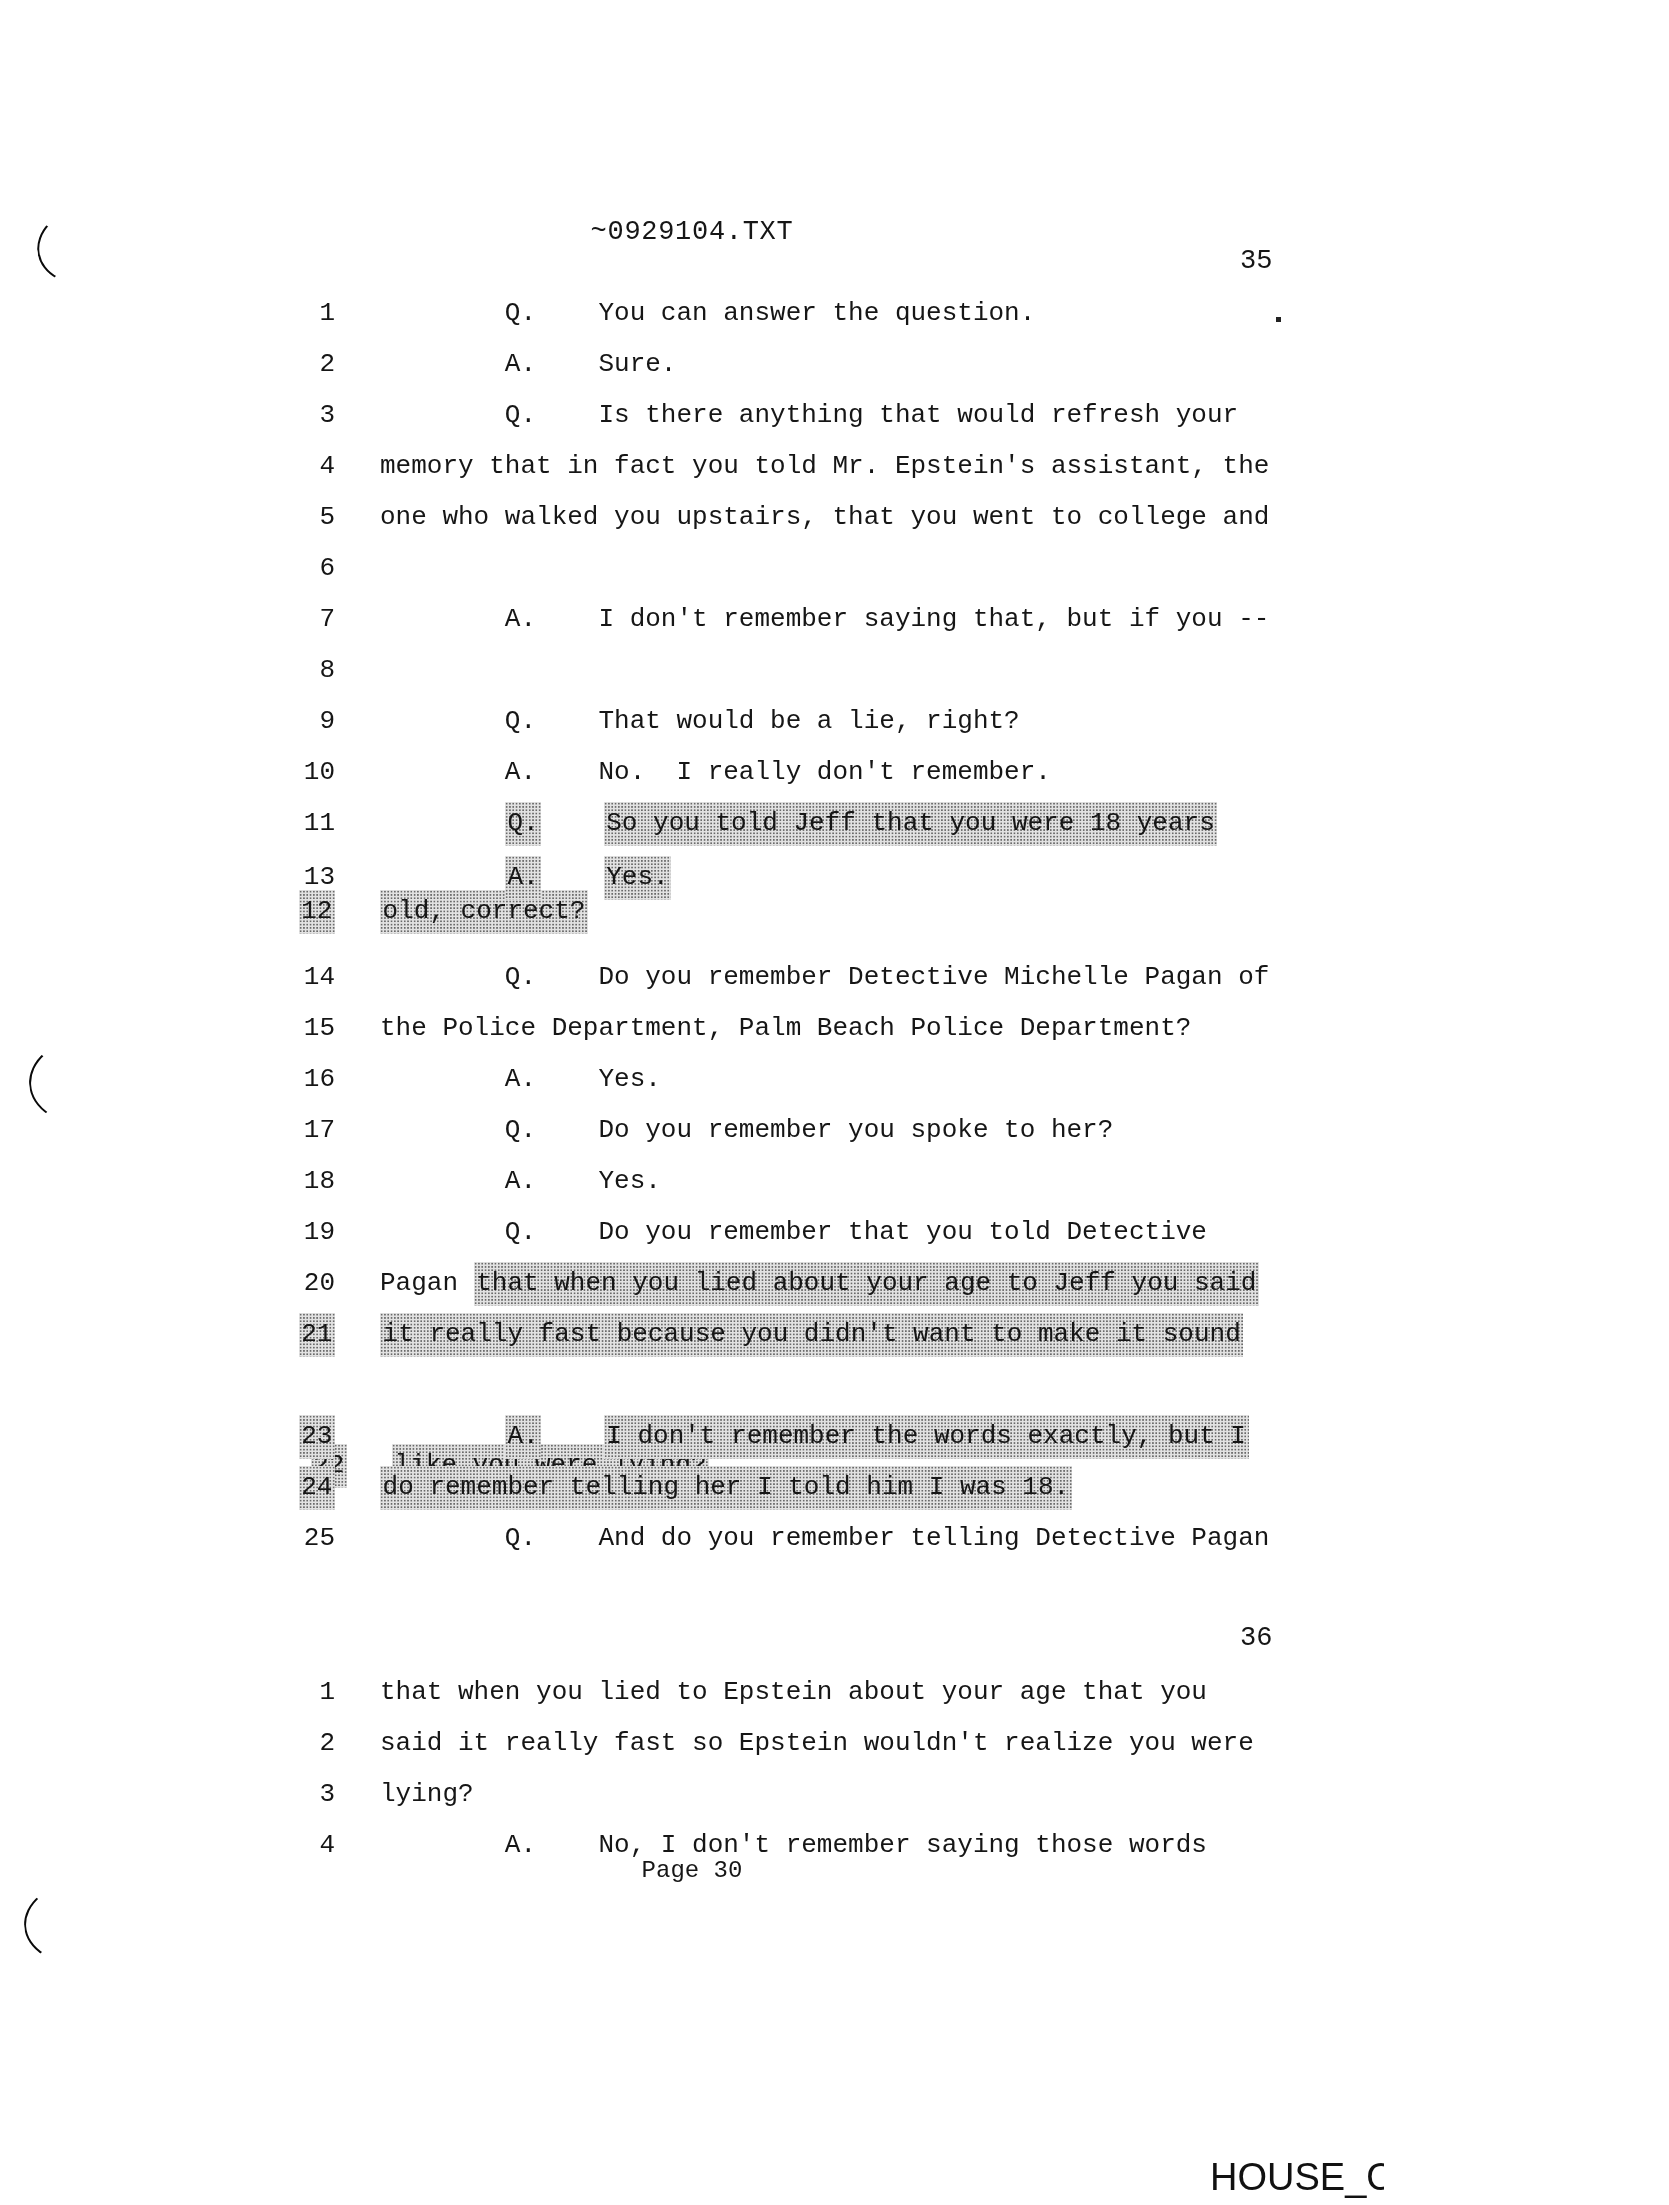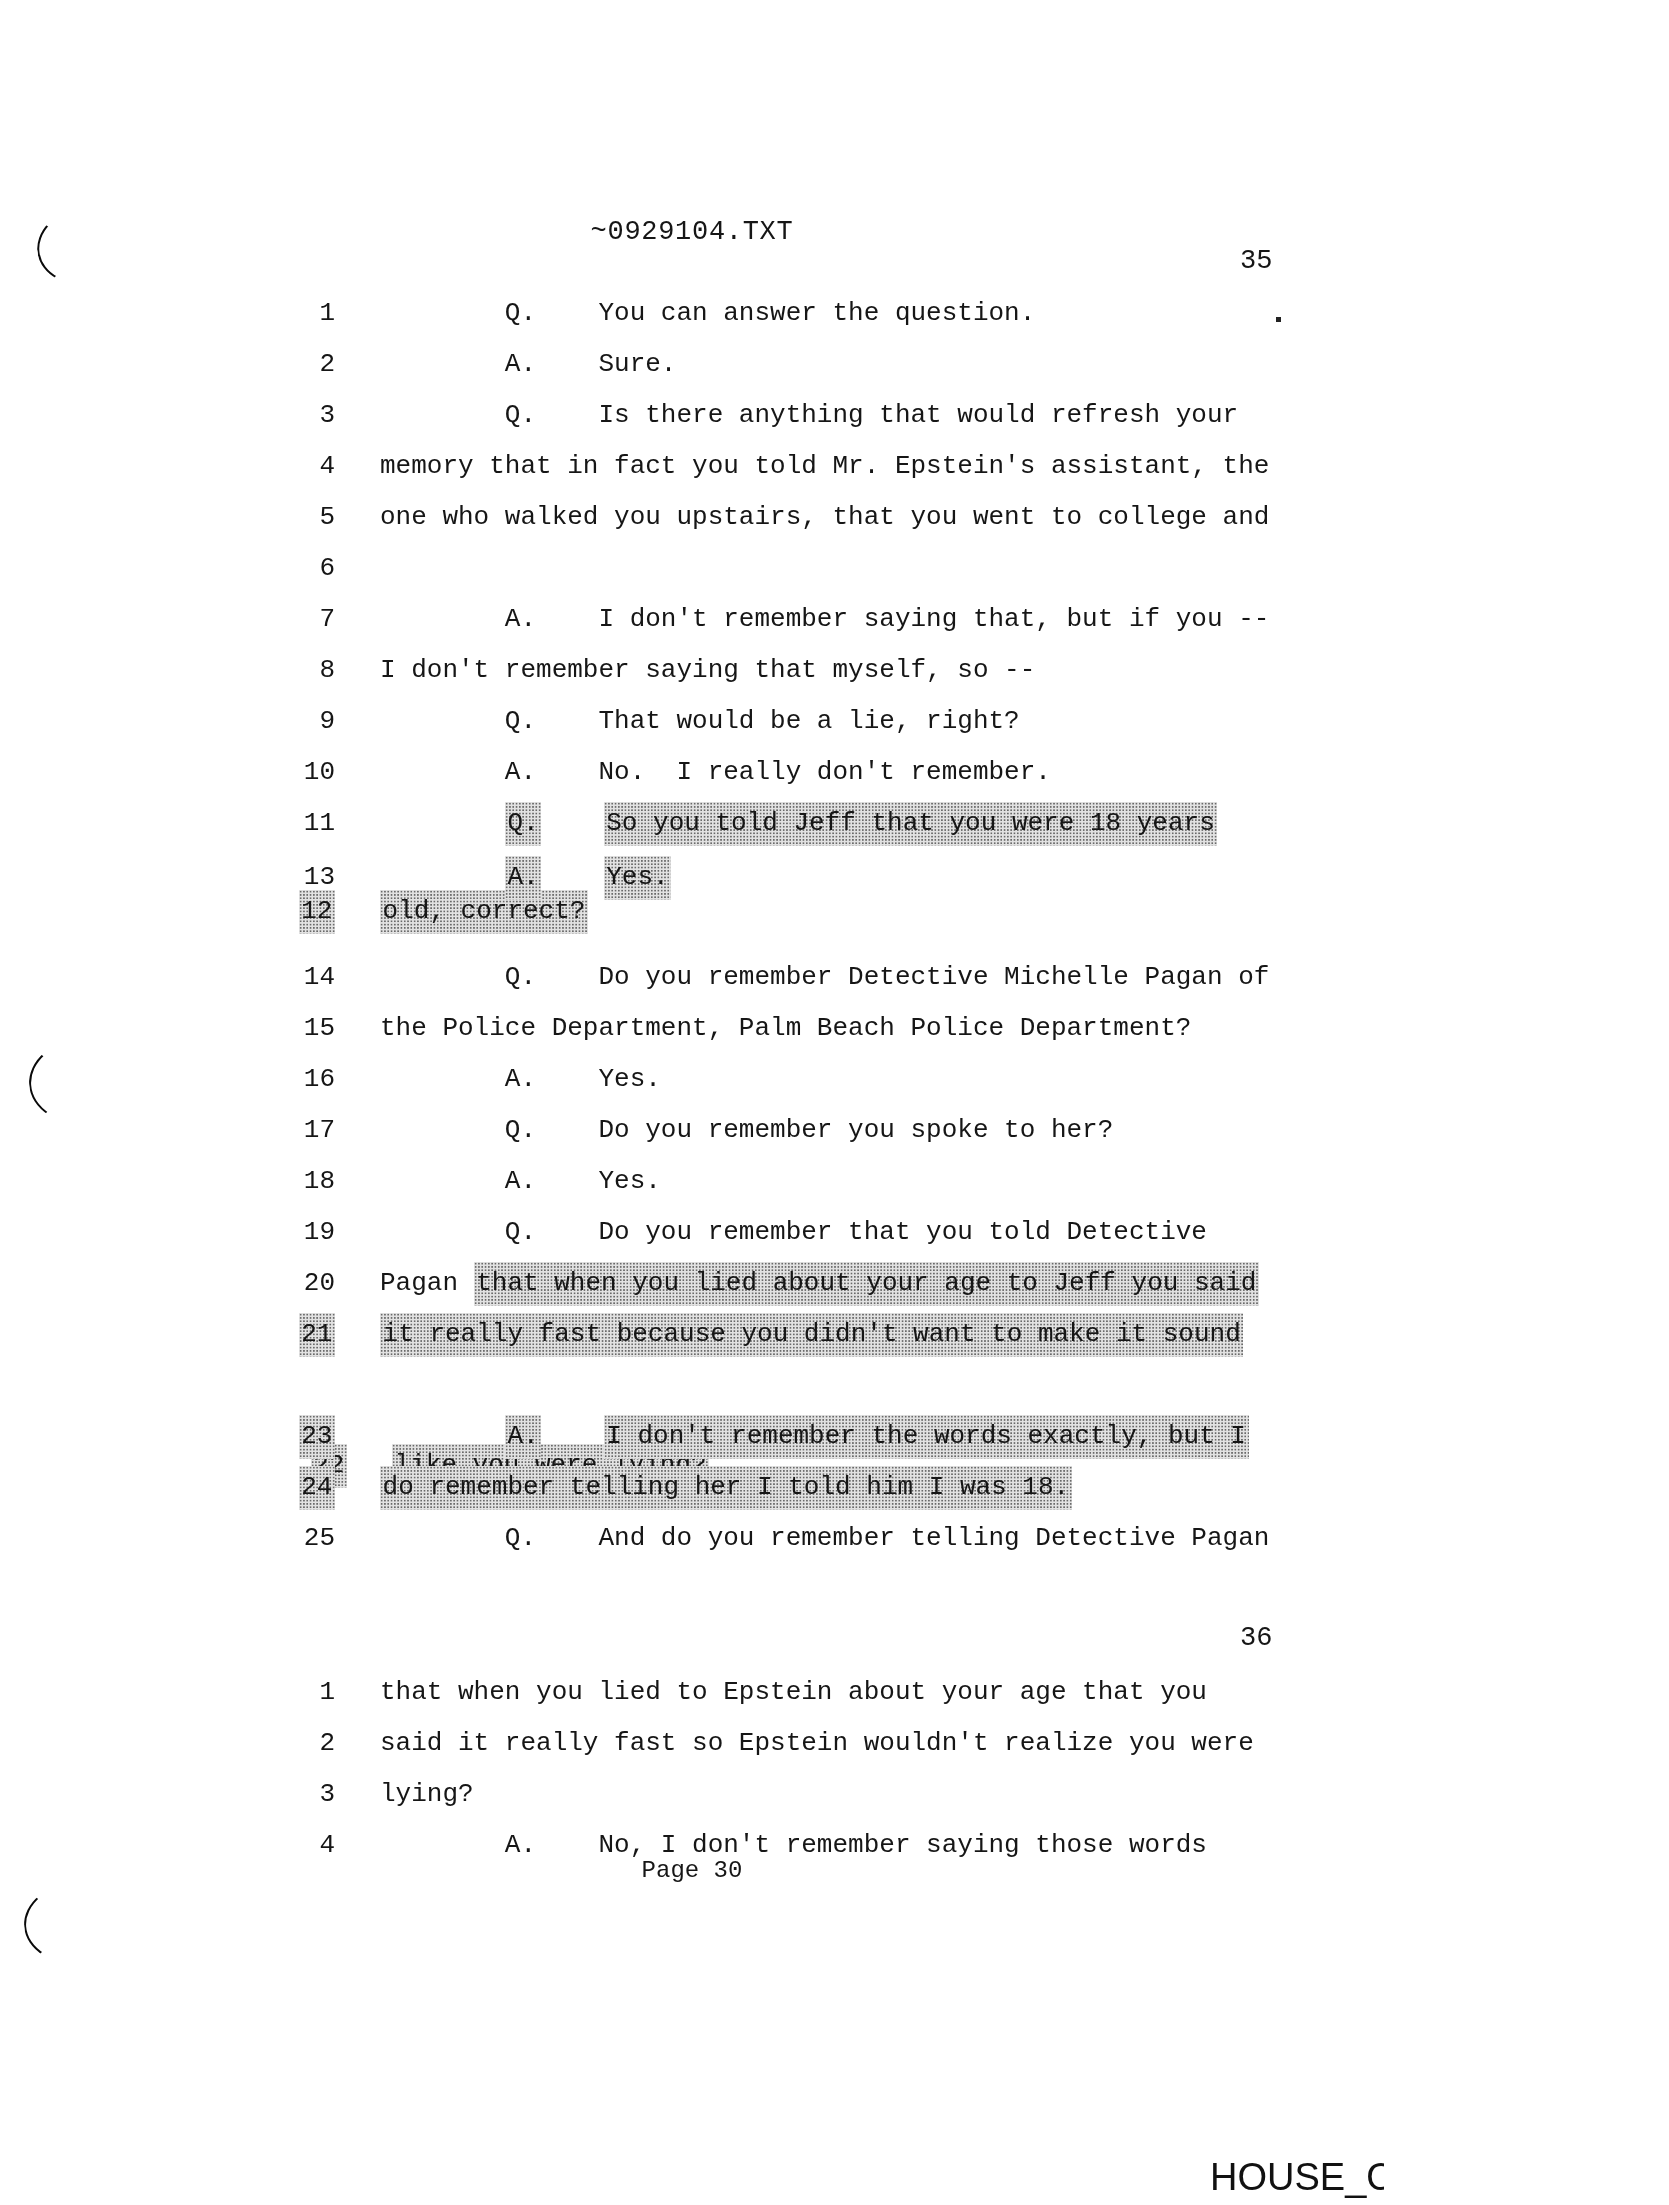--- a/index.html
+++ b/index.html
@@ -119,21 +119,20 @@
       </div>
       <div class="tline" style="top: 553px;">
         <span class="lnum"><span>6</span></span>
       </div>
       <div class="tline" style="top: 604px;">
         <span class="lnum"><span>7</span></span>
         <span class="ltext"><span>        A.    I don't remember saying that, but if you --</span></span>
       </div>
       <div class="tline" style="top: 655px;">
         <span class="lnum"><span>8</span></span>
-        <span class="ltext"><span>I don't remember saying that myself, so --</span></span>
       </div>
       <div class="tline" style="top: 706px;">
         <span class="lnum"><span>9</span></span>
         <span class="ltext"><span>        Q.    That would be a lie, right?</span></span>
       </div>
       <div class="tline" style="top: 757px;">
         <span class="lnum"><span>10</span></span>
         <span class="ltext"><span>        A.    No.  I really don't remember.</span></span>
       </div>
       <div class="tline" style="top: 808px;">

